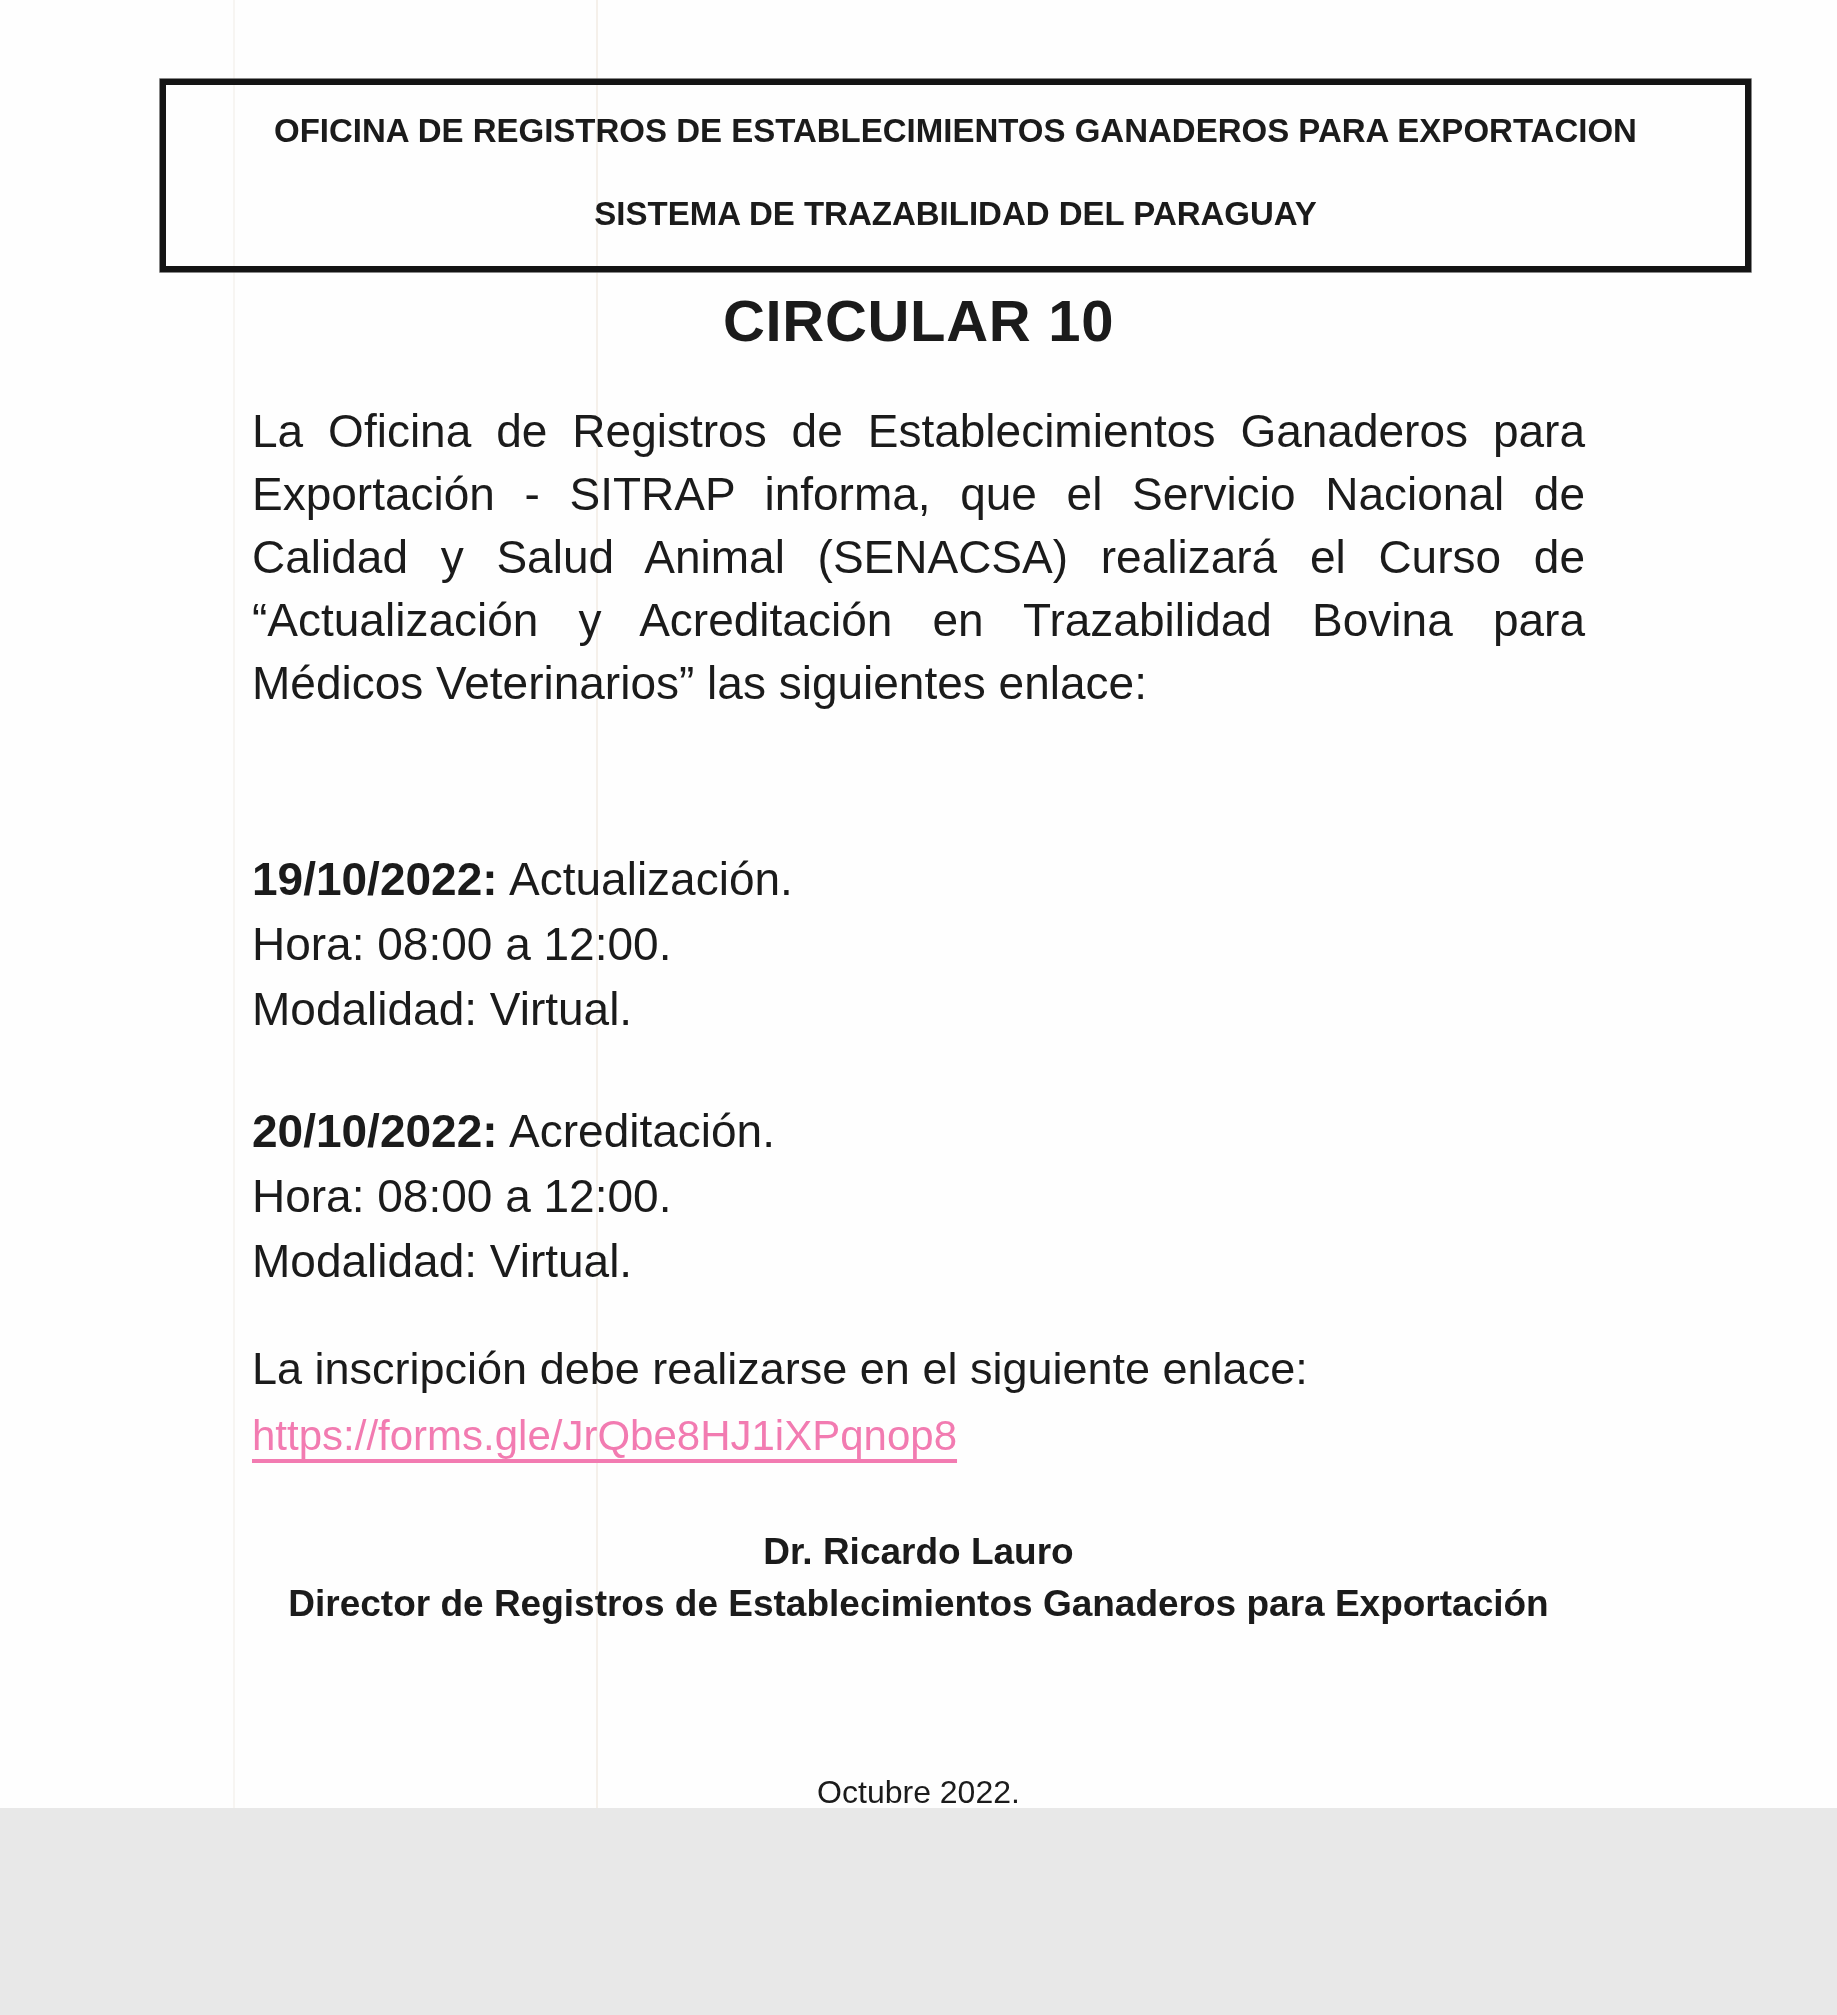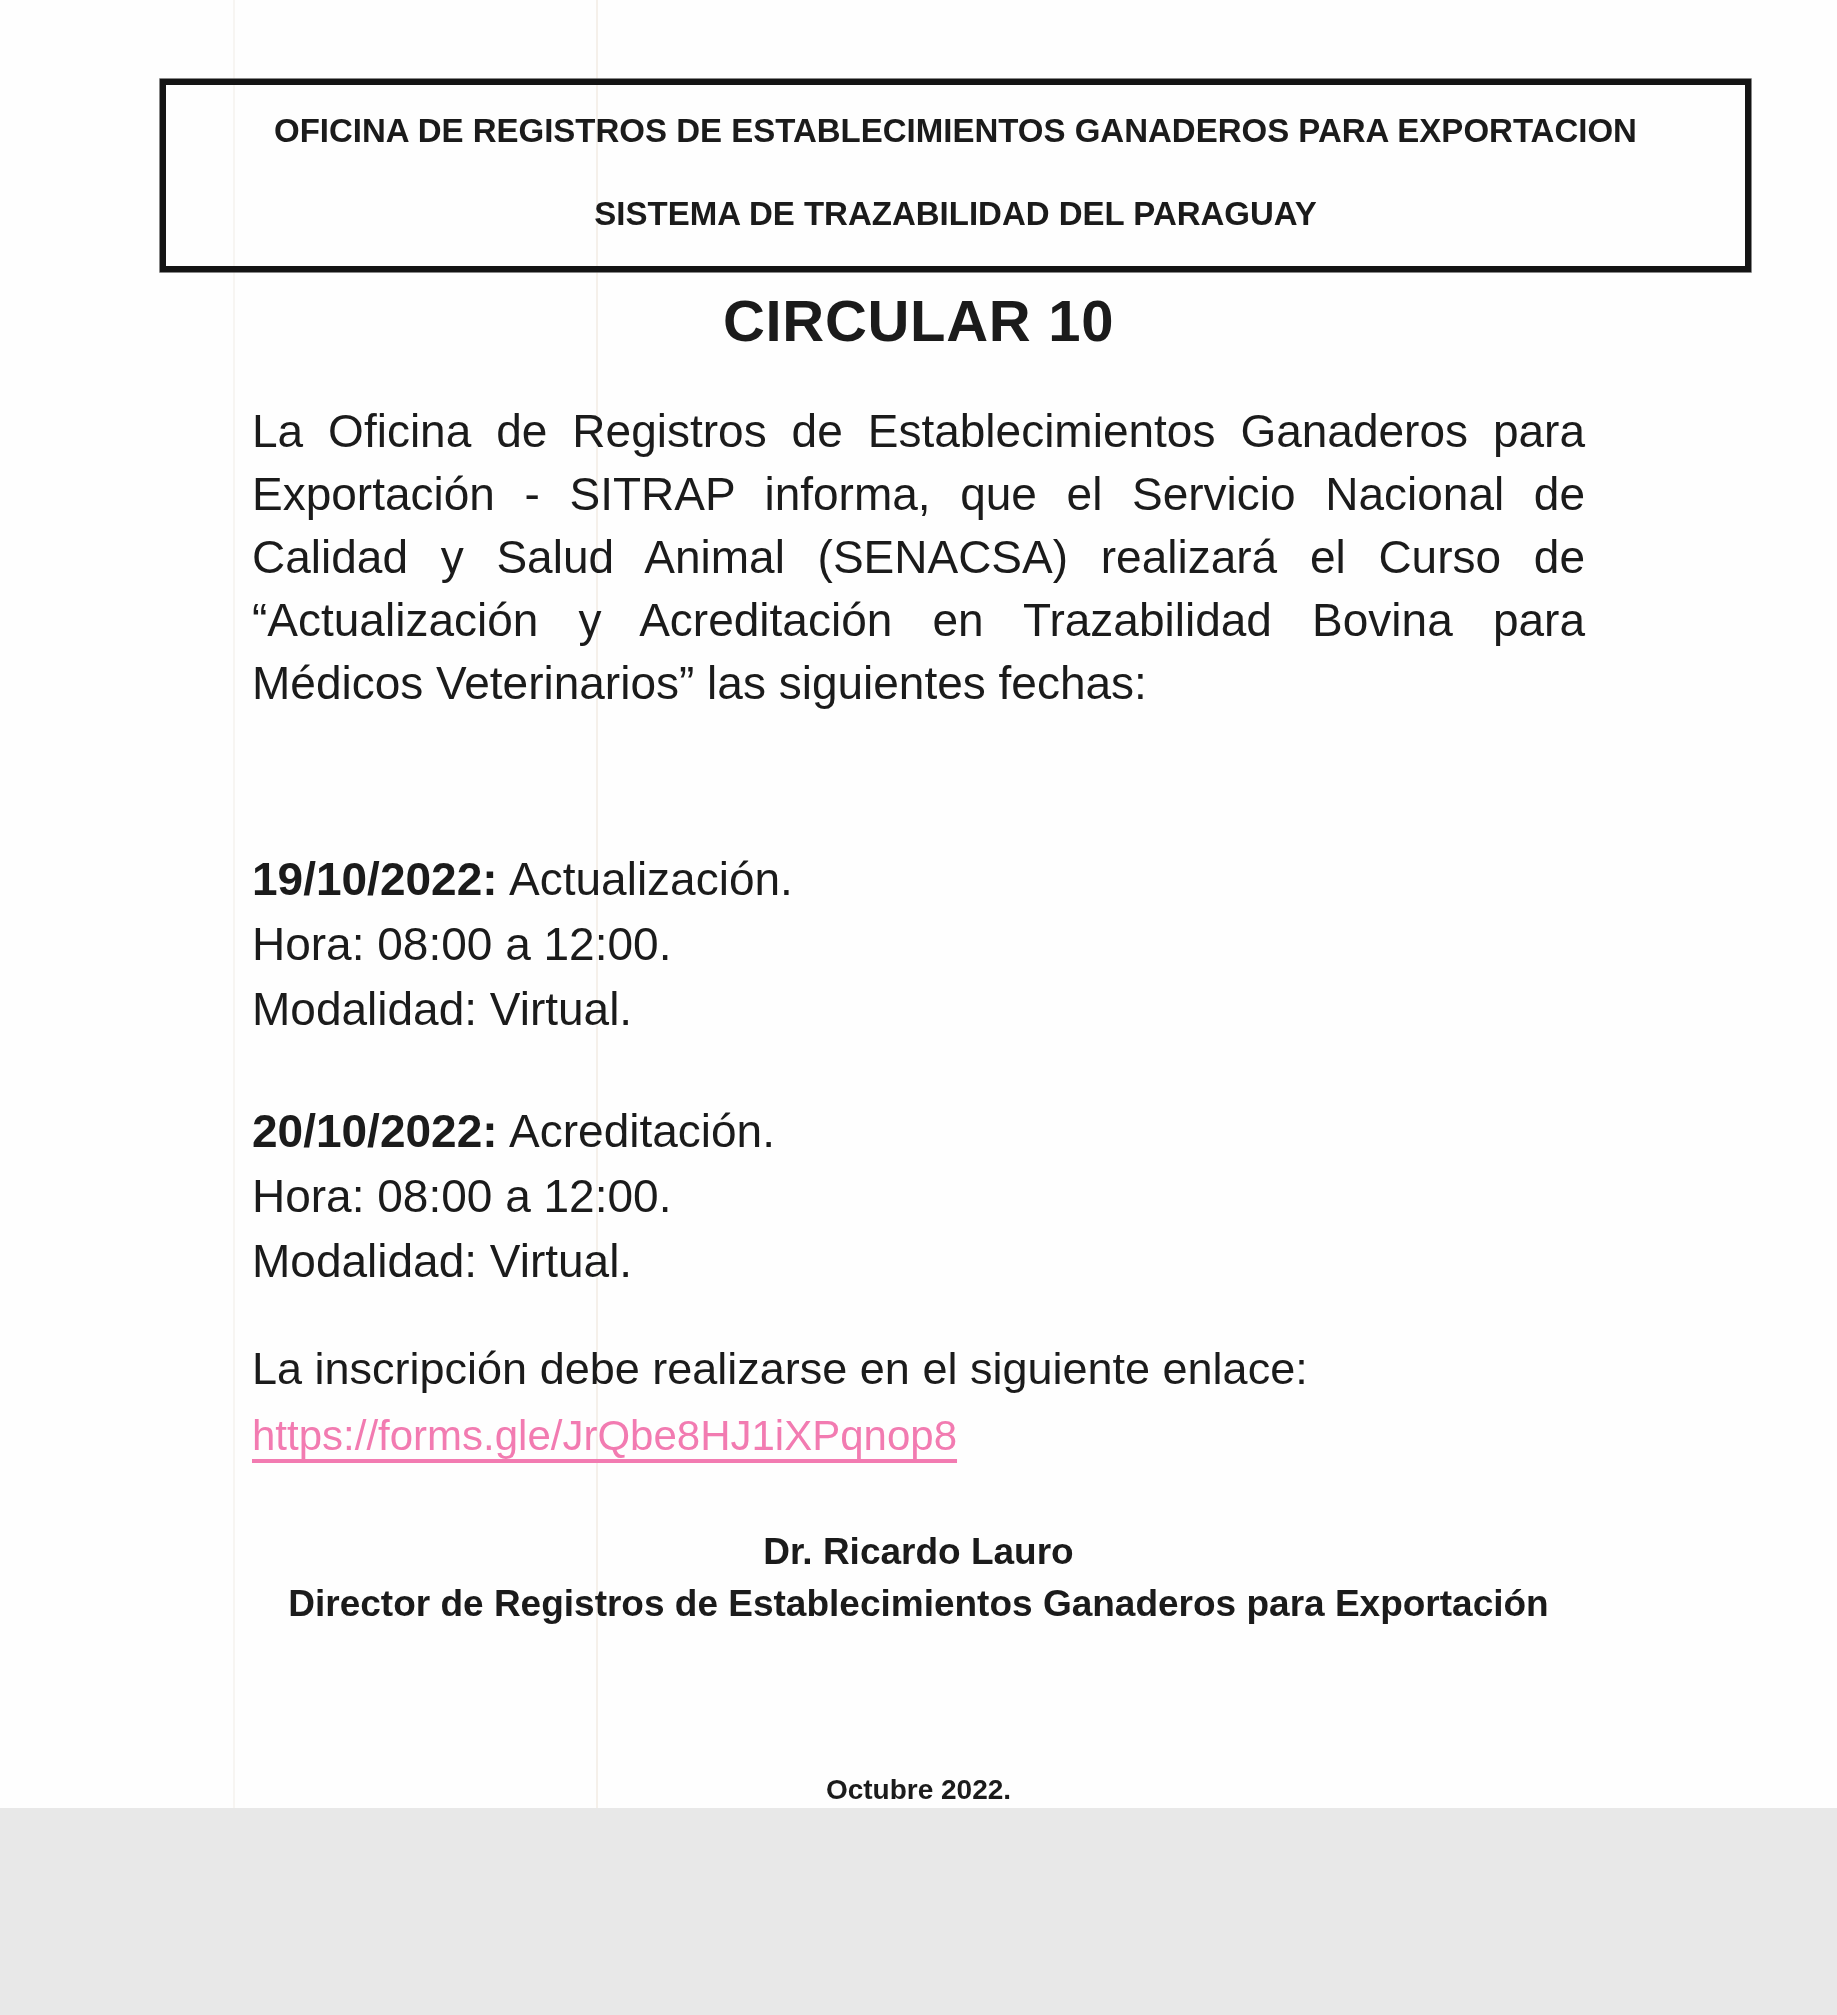--- a/index.html
+++ b/index.html
@@ -69,22 +69,22 @@
   .signature {
     top: 1526px;
     text-align: center;
     font-weight: bold;
     font-size: 37px;
     line-height: 52px;
   }
   .date-footer {
     top: 1774px;
     text-align: center;
-    font-weight: bold;
-    font-size: 28px;
+    font-weight: normal;
+    font-size: 32px;
   }
 </style>
 </head>
 <body>
 
 <div class="page">
 
   <div class="scan-line a"></div>
   <div class="scan-line b"></div>
 
@@ -95,21 +95,21 @@
 
   <div class="content">
 
     <div class="block doc-title">CIRCULAR 10</div>
 
     <div class="block intro">
       <div class="jline">La Oficina de Registros de Establecimientos Ganaderos para</div>
       <div class="jline">Exportación - SITRAP informa, que el Servicio Nacional de</div>
       <div class="jline">Calidad y Salud Animal (SENACSA) realizará el Curso de</div>
       <div class="jline">“Actualización y Acreditación en Trazabilidad Bovina para</div>
-      <div class="lastline">Médicos Veterinarios” las siguientes fechas:</div>
+      <div class="lastline">Médicos Veterinarios” las siguientes enlace:</div>
     </div>
 
     <div class="block session s1">
       <div>
         <span class="date">19/10/2022:</span><span>Actualización.</span>
       </div>
       <div>Hora: 08:00 a 12:00.</div>
       <div>Modalidad: Virtual.</div>
     </div>
 

